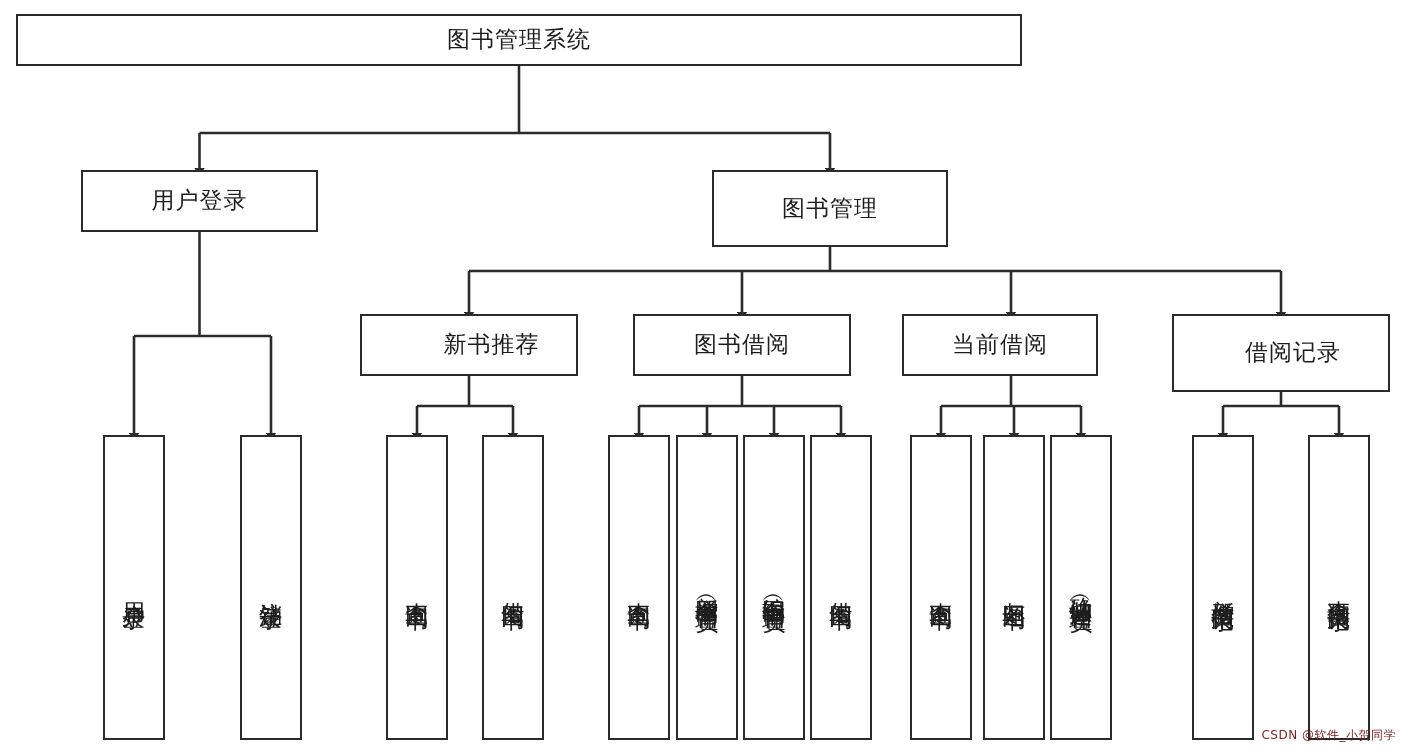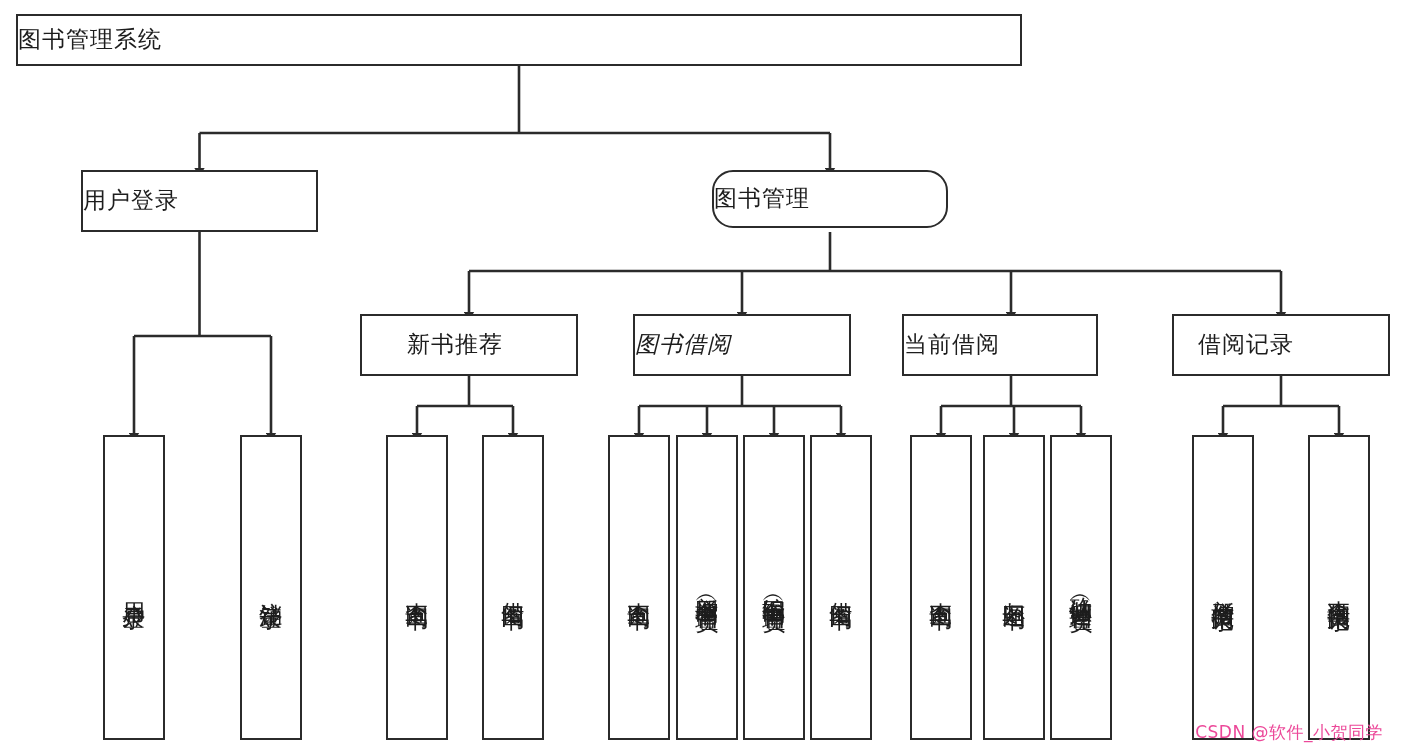--- a/index.html
+++ b/index.html
@@ -26,20 +26,21 @@
     height: 747px;
     pointer-events: none;
   }
   .node {
     position: absolute;
     box-sizing: border-box;
     border: 2.5px solid #2b2b2b;
     background: #ffffff;
     display: flex;
     align-items: center;
+    justify-content: center;
     color: #1d1d1d;
   }
   .node.horizontal {
     font-size: 23px;
     letter-spacing: 1px;
     line-height: 1.2;
   }
   .node.vertical {
     writing-mode: vertical-rl;
     text-orientation: upright;
@@ -55,24 +56,24 @@
     writing-mode: vertical-rl;
     text-orientation: upright;
     display: block;
     text-align: center;
   }
   .node-label {
     display: block;
   }
   #watermark {
     position: absolute;
-    right: 22px;
+    right: 9px;
     bottom: 3px;
-    font-size: 17px;
-    color: #ec4899;
+    font-size: 12px;
+    color: #7f1d1d;
     letter-spacing: 0.5px;
     white-space: nowrap;
     pointer-events: none;
   }
 </style>
 </head>
 <body>
 
 <div id="diagram-root">
 
@@ -119,33 +120,33 @@
       </g>
   </svg>
 
   <div id="nodes">
       <div class="node horizontal" style="left: 16px; top: 14px; width: 1006px; height: 52px;">
         <span class="node-label">图书管理系统</span>
       </div>
       <div class="node horizontal" style="left: 81px; top: 170px; width: 237px; height: 62px;">
         <span class="node-label">用户登录</span>
       </div>
-      <div class="node horizontal" style="left: 712px; top: 170px; width: 236px; height: 58px; border-radius: 21px;">
+      <div class="node horizontal" style="left: 712px; top: 170px; width: 236px; height: 77px;">
         <span class="node-label">图书管理</span>
       </div>
       <div class="node horizontal" style="left: 360px; top: 314px; width: 218px; height: 62px; padding-left: 45px;">
         <span class="node-label">新书推荐</span>
       </div>
-      <div class="node horizontal" style="left: 633px; top: 314px; width: 218px; height: 62px; font-style: italic;">
+      <div class="node horizontal" style="left: 633px; top: 314px; width: 218px; height: 62px;">
         <span class="node-label">图书借阅</span>
       </div>
       <div class="node horizontal" style="left: 902px; top: 314px; width: 196px; height: 62px;">
         <span class="node-label">当前借阅</span>
       </div>
-      <div class="node horizontal" style="left: 1172px; top: 314px; width: 218px; height: 62px; padding-left: 24px;">
+      <div class="node horizontal" style="left: 1172px; top: 314px; width: 218px; height: 78px; padding-left: 24px;">
         <span class="node-label">借阅记录</span>
       </div>
       <div class="node vertical" style="left: 103px; top: 435px; width: 62px; height: 305px;">
         <span class="node-label">用户登录</span>
       </div>
       <div class="node vertical" style="left: 240px; top: 435px; width: 62px; height: 305px;">
         <span class="node-label">注销登录</span>
       </div>
       <div class="node vertical" style="left: 386px; top: 435px; width: 62px; height: 305px;">
         <span class="node-label">查询图书</span>

